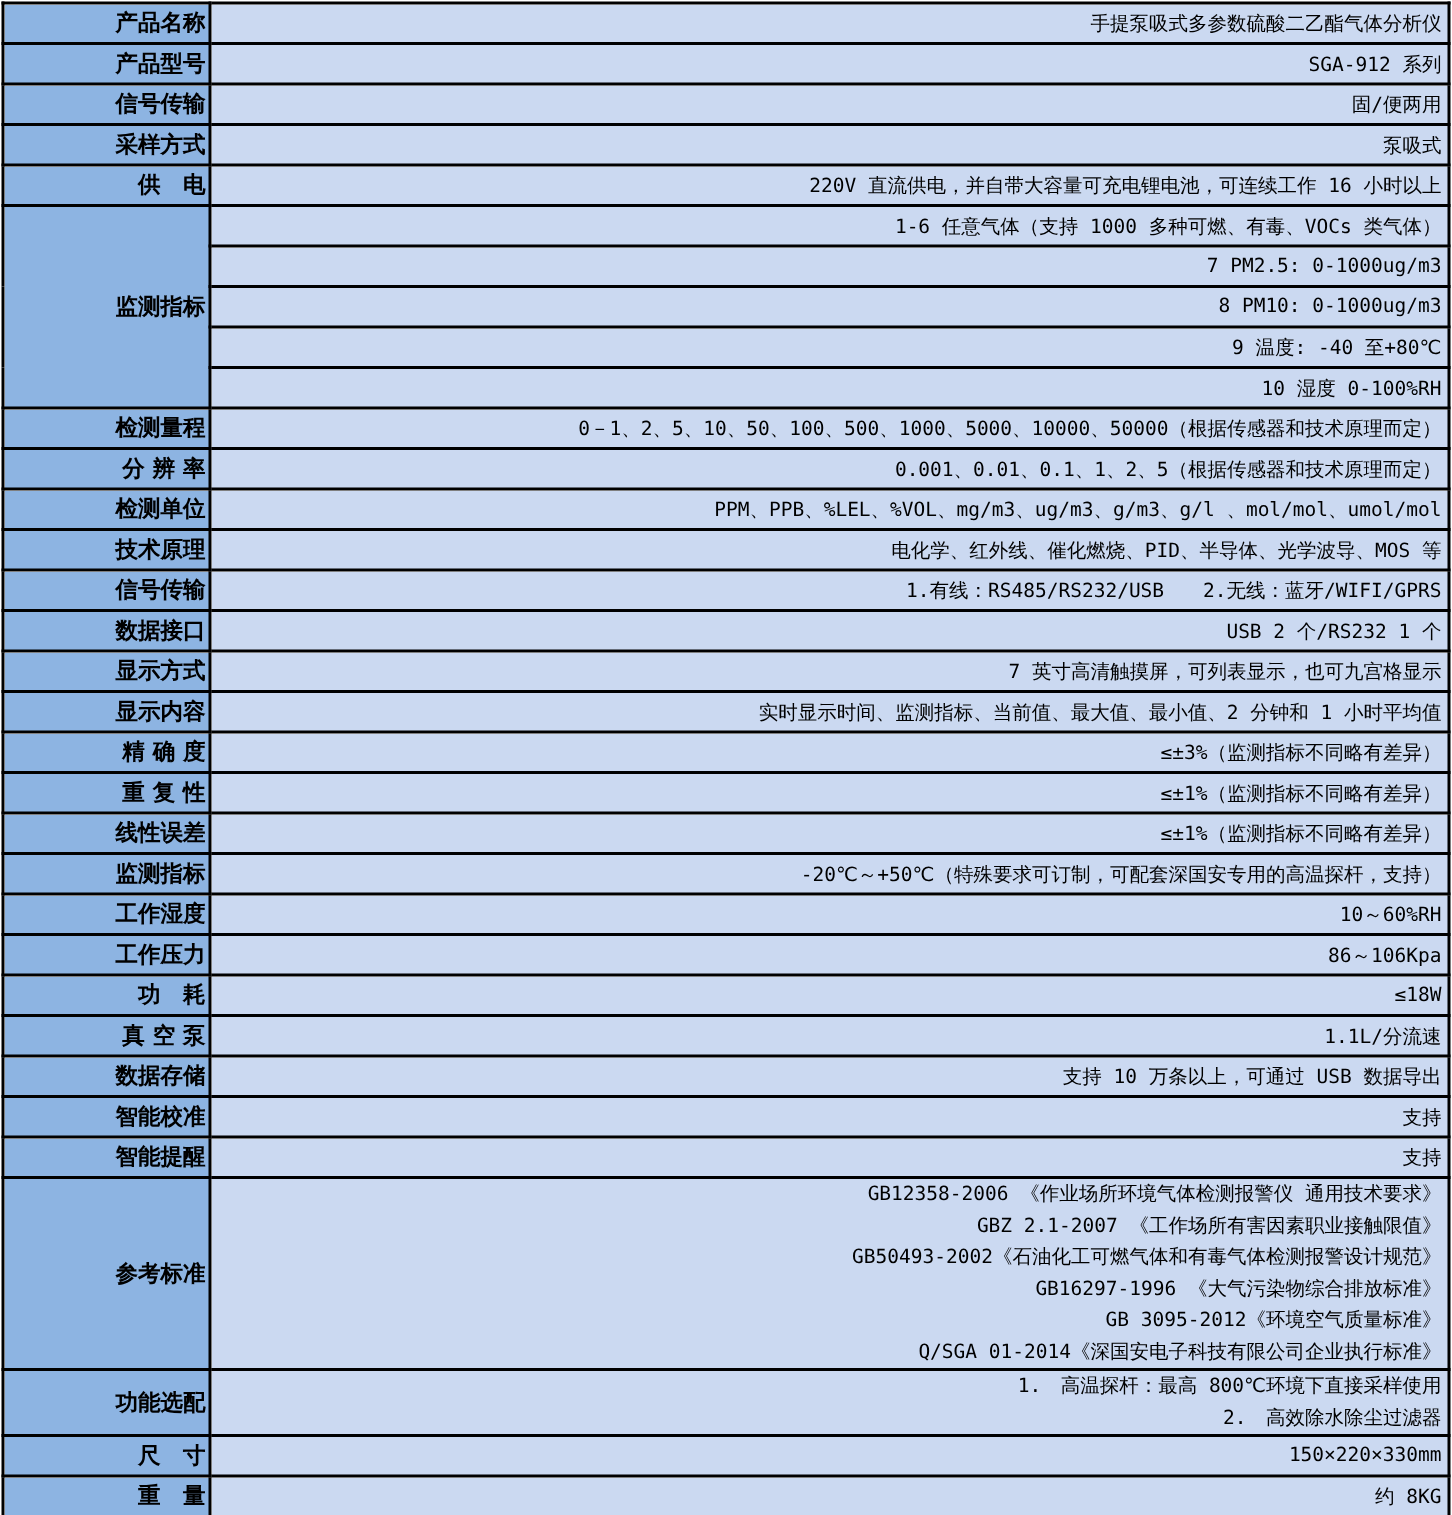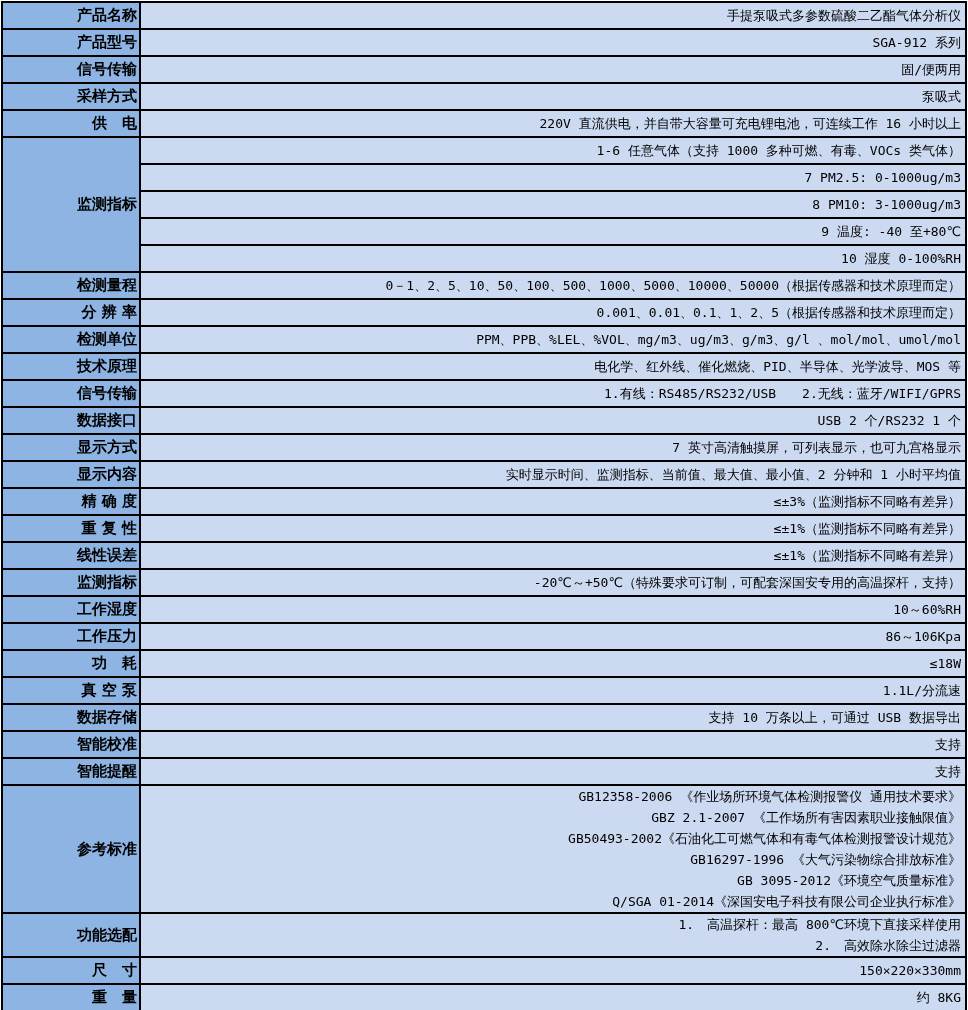--- a/index.html
+++ b/index.html
@@ -70,21 +70,21 @@
         <td>220V 直流供电，并自带大容量可充电锂电池，可连续工作 16 小时以上</td>
       </tr>
       <tr class="single">
         <th rowspan="5">监测指标</th>
         <td>1-6 任意气体（支持 1000 多种可燃、有毒、VOCs 类气体）</td>
       </tr>
       <tr class="single">
         <td>7 PM2.5: 0-1000ug/m3</td>
       </tr>
       <tr class="single">
-        <td>8 PM10: 3-1000ug/m3</td>
+        <td>8 PM10: 0-1000ug/m3</td>
       </tr>
       <tr class="single">
         <td>9 温度: -40 至+80℃</td>
       </tr>
       <tr class="single">
         <td>10 湿度 0-100%RH</td>
       </tr>
       <tr class="single">
         <th>检测量程</th>
         <td>0－1、2、5、10、50、100、500、1000、5000、10000、50000（根据传感器和技术原理而定）</td>

